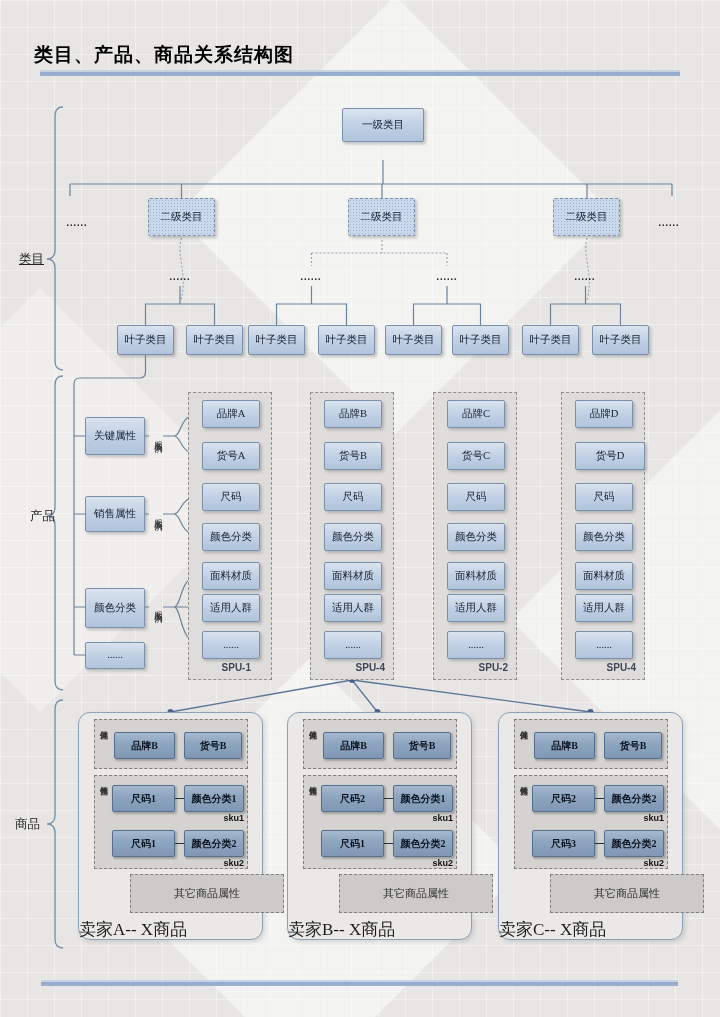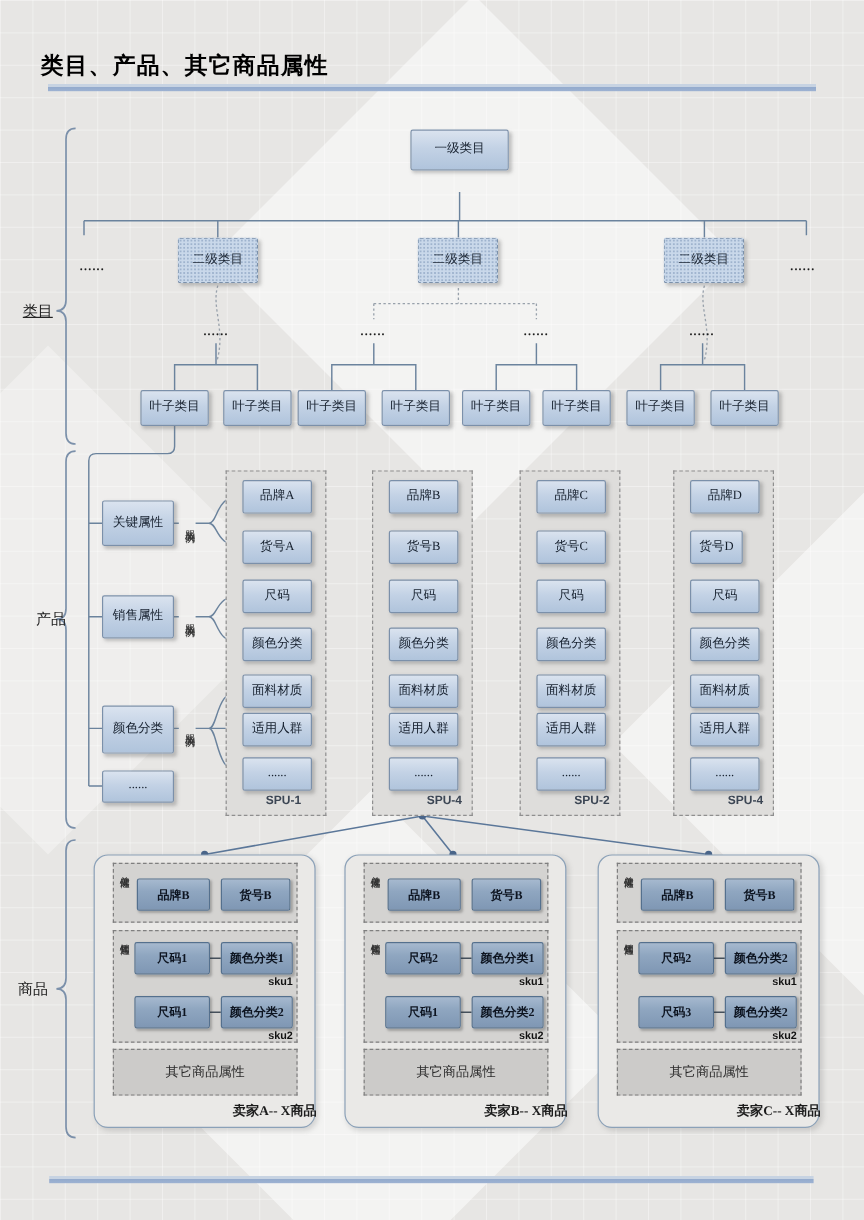--- a/index.html
+++ b/index.html
@@ -35,25 +35,25 @@
   .spu-tag{font-family:"Liberation Sans","DejaVu Sans",sans-serif;font-size:10px;
     font-weight:bold;color:#3c4654;text-align:right;}
   .vnote{writing-mode:vertical-rl;text-orientation:upright;font-size:8.5px;color:#333;
     line-height:1;letter-spacing:1px;text-align:center;}
   .seller{background:#eae9e7;border:1px solid #8ba1b8;border-radius:12px;
     box-shadow:2px 2px 4px rgba(120,120,120,.25);}
   .sgroup{background:#d4d3d1;border:1px dashed #7f7f7f;}
   .vglabel{position:absolute;left:4px;top:4px;writing-mode:vertical-rl;text-orientation:upright;
     font-size:8px;color:#2e2e2e;line-height:1;letter-spacing:0.5px;}
   .other-box{background:#cccbc9;border:1px dashed #7f7f7f;display:flex;align-items:center;
-    justify-content:center;font-size:11px;color:#2b2b2b;}
+    justify-content:center;font-size:11px;color:#2b2b2b;margin-left:36px;}
   .sku-tag{font-family:"Liberation Sans","DejaVu Sans",sans-serif;font-size:9px;
     font-weight:bold;color:#111;text-align:right;}
   .skudash{border-top:1.6px solid #22303f;}
-  .seller-name{font-size:11px;font-weight:bold;color:#1c1c1c;text-align:right;}
+  .seller-name{font-size:17px;font-weight:normal;color:#1c1c1c;text-align:left;}
   .rule{background:linear-gradient(180deg,#c7d3e2 0%,#c7d3e2 35%,#93aacc 40%,#9db2d2 100%);}
   #title{font-size:19px;font-weight:bold;color:#000;letter-spacing:1px;white-space:nowrap;}
 </style>
 </head>
 <body>
 
 <div id="stage">
 
   <div class="diamond" style="left:240px;top:60px;width:310px;height:310px;"></div>
   <div class="diamond" style="left:585px;top:440px;width:360px;height:360px;"></div>
@@ -94,21 +94,21 @@
       <path d="M170,768 V774 M170,868 V873 M379,768 V774 M379,868 V873 M590,768 V774 M590,868 V873"></path>
     </g>
 
     <g stroke="#7b90aa" stroke-width="1.4" fill="none">
       <path d="M63,107 Q55,107 55,116 L55,250 Q55,259 47,259 Q55,259 55,268 L55,361 Q55,370 63,370"></path>
       <path d="M63,376 Q55,376 55,385 L55,507 Q55,516 47,516 Q55,516 55,525 L55,681 Q55,690 63,690"></path>
       <path d="M63,700 Q55,700 55,709 L55,815 Q55,824 47,824 Q55,824 55,833 L55,939 Q55,948 63,948"></path>
     </g>
   </svg>
 
-  <div id="title" class="abs z2" style="left:34px;top:42px;">类目、产品、其它商品属性</div>
+  <div id="title" class="abs z2" style="left:34px;top:42px;">类目、产品、商品关系结构图</div>
   <div class="rule abs z2" style="left:40px;top:70px;width:640px;height:6px;"></div>
 
   <div class="sec-label abs z2" style="left:14px;top:251px;text-decoration:underline;">类目</div>
   <div class="sec-label abs z2" style="left:25px;top:508px;">产品</div>
   <div class="sec-label abs z2" style="left:10px;top:816px;">商品</div>
 
   <div class="nb abs z2" style="left:342px;top:108px;width:82px;height:34px;">一级类目</div>
 
   <div class="ell abs z2" style="left:58px;top:217px;width:38px;">......</div>
   <div class="nb hatch abs z2" style="left:148px;top:198px;width:67px;height:38px;">二级类目</div>
@@ -163,21 +163,21 @@
     <div class="nb abs" style="left:13px;top:49px;width:58px;height:28px;">货号C</div>
     <div class="nb abs" style="left:13px;top:90px;width:58px;height:28px;">尺码</div>
     <div class="nb abs" style="left:13px;top:130px;width:58px;height:28px;">颜色分类</div>
     <div class="nb abs" style="left:13px;top:169px;width:58px;height:28px;">面料材质</div>
     <div class="nb abs" style="left:13px;top:201px;width:58px;height:28px;">适用人群</div>
     <div class="nb abs" style="left:13px;top:238px;width:58px;height:28px;">......</div>
     <div class="spu-tag abs" style="right:8px;top:269px;width:60px;">SPU-2</div>
   </div>
   <div class="spu-col abs z2" style="left:561px;top:392px;width:84px;height:288px;">
     <div class="nb abs" style="left:13px;top:7px;width:58px;height:28px;">品牌D</div>
-    <div class="nb abs" style="left:13px;top:49px;width:44px;height:28px;">货号D</div>
+    <div class="nb abs" style="left:13px;top:49px;width:70px;height:28px;">货号D</div>
     <div class="nb abs" style="left:13px;top:90px;width:58px;height:28px;">尺码</div>
     <div class="nb abs" style="left:13px;top:130px;width:58px;height:28px;">颜色分类</div>
     <div class="nb abs" style="left:13px;top:169px;width:58px;height:28px;">面料材质</div>
     <div class="nb abs" style="left:13px;top:201px;width:58px;height:28px;">适用人群</div>
     <div class="nb abs" style="left:13px;top:238px;width:58px;height:28px;">......</div>
     <div class="spu-tag abs" style="right:8px;top:269px;width:60px;">SPU-4</div>
   </div>
 
   <div class="seller abs z2" style="left:78px;top:712px;width:185px;height:228px;">
     <div class="sgroup abs" style="left:15px;top:6px;width:154px;height:50px;">

